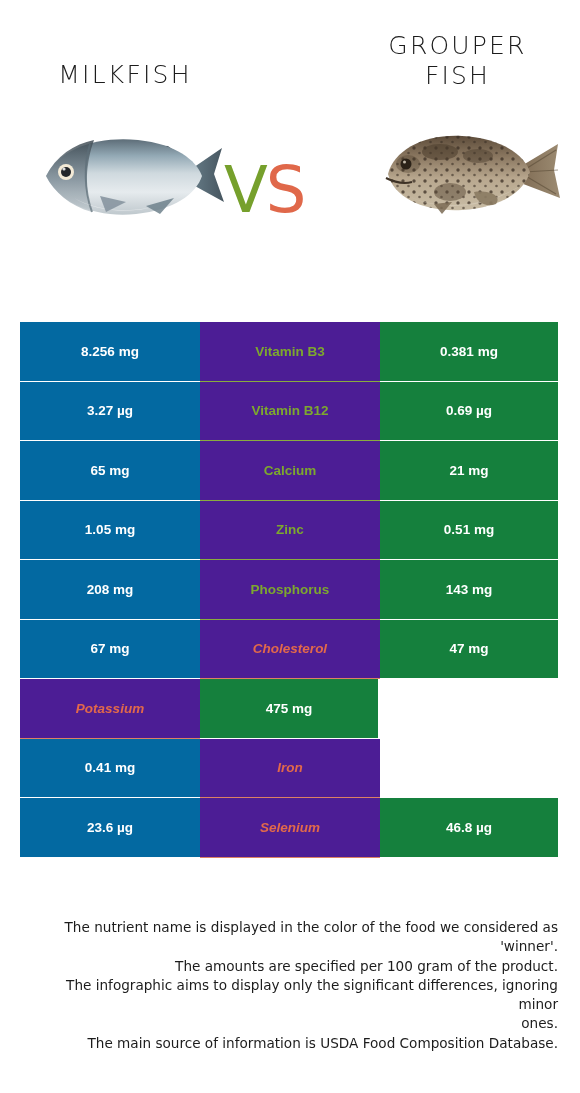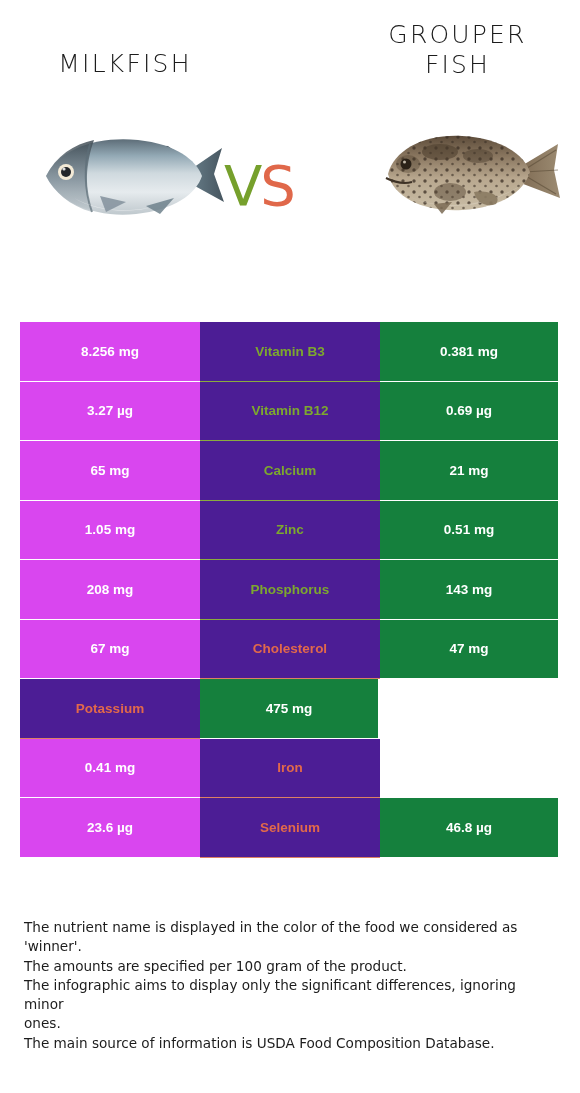--- a/index.html
+++ b/index.html
@@ -23,20 +23,21 @@
   }
   .food-title {
     position: absolute;
     text-align: center;
     font-weight: 300;
     font-size: 25px;
     letter-spacing: 2.2px;
     color: #1c1c1c;
     line-height: 1.18;
     font-family: "DejaVu Sans", sans-serif;
+    margin-top: 11px;
     -webkit-font-smoothing: antialiased;
   }
   .title-left {
     left: 10px;
     top: 49px;
     width: 230px;
   }
   .title-right {
     left: 355px;
     top: 20px;
@@ -46,21 +47,21 @@
   .fish-img {
     position: absolute;
   }
   .fish-left  { left: 34px;  top: 118px; width: 200px; height: 112px; }
   .fish-right { left: 378px; top: 112px; width: 192px; height: 115px; }
 
   .vs-wrap {
     position: absolute;
     left: 224px;
     top: 158px;
-    font-size: 56px;
+    font-size: 64px;
     line-height: 1;
     font-family: "DejaVu Sans", sans-serif;
     font-weight: 400;
     letter-spacing: -2px;
     z-index: 5;
   }
   .vs-v { color: #76a02c; }
   .vs-s { color: #e0684a; }
 
   
@@ -78,46 +79,46 @@
   .cell {
     display: flex;
     align-items: center;
     justify-content: center;
     font-size: 13.5px;
     font-weight: 600;
     box-sizing: border-box;
   }
   .cell-left {
     width: 180px;
-    background: #d946ef;
+    background: #0369a1;
     color: #ffffff;
     border-bottom: 1.5px solid #ffffff;
   }
   .cell-right {
     width: 178px;
     background: #15803d;
     color: #ffffff;
     border-bottom: 1.5px solid #ffffff;
   }
   .cell-mid {
     width: 180px;
     background: #4c1d95;
     font-size: 13.5px;
     font-weight: 600;
   }
   .cell-mid.win-green { color: #7da82e; border-bottom: 1px solid #8aab3e; }
-  .cell-mid.win-orange { color: #e2694a; border-bottom: 1px solid #dc8163; }
+  .cell-mid.win-orange { color: #e2694a; border-bottom: 1px solid #dc8163; font-style: italic; }
 
   
   .footer {
     position: absolute;
     left: 24px;
     top: 918px;
     width: 534px;
-    text-align: left;
+    text-align: right;
     font-size: 13.6px;
     line-height: 1.42;
     color: #1c1c1c;
     font-family: "DejaVu Sans", sans-serif;
   }
   .footer div { margin: 0; }
 </style>
 </head>
 <body>
 

